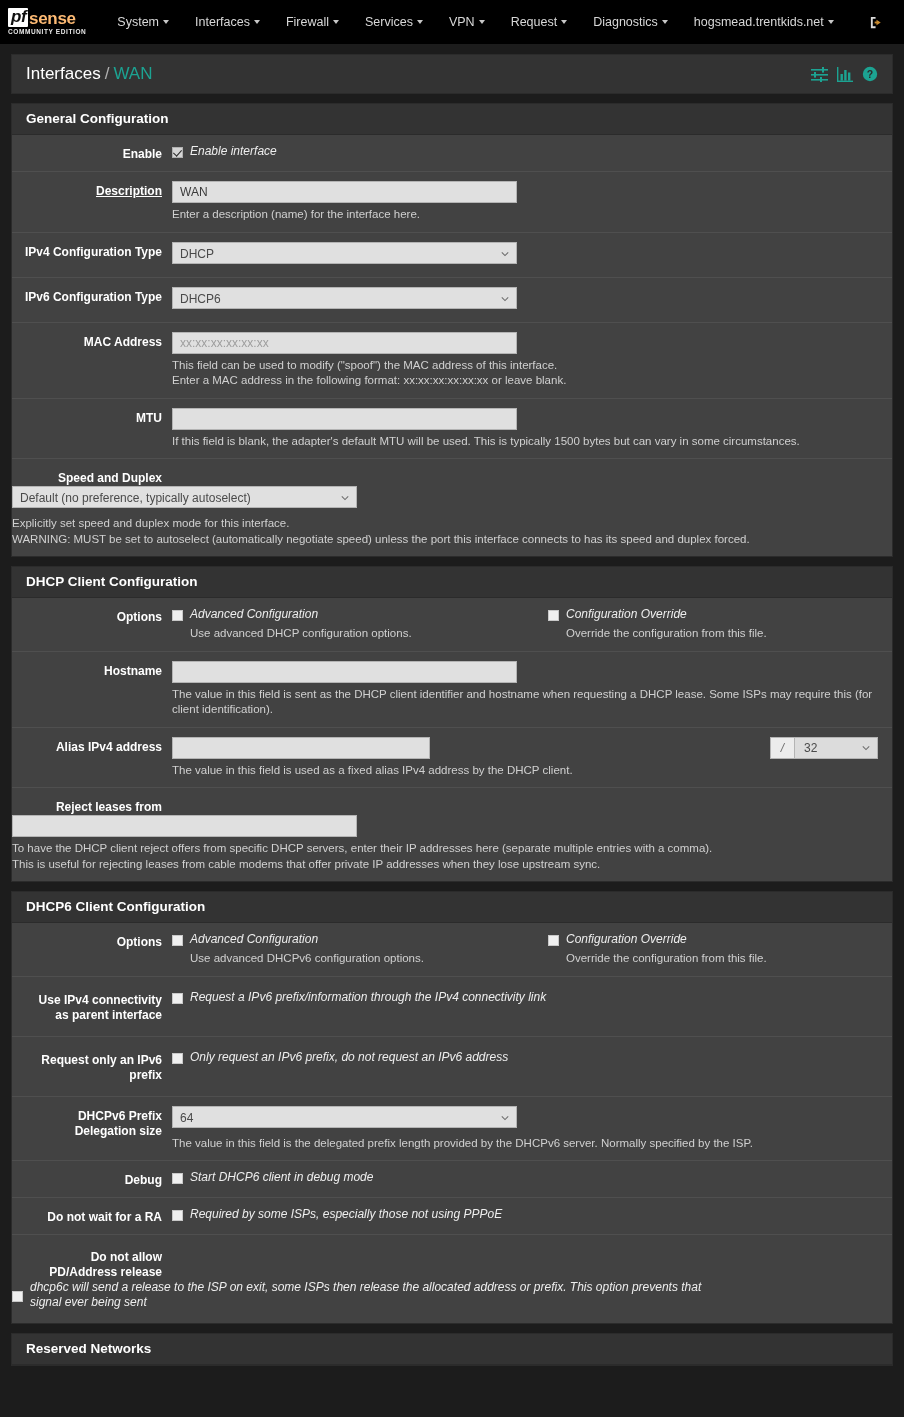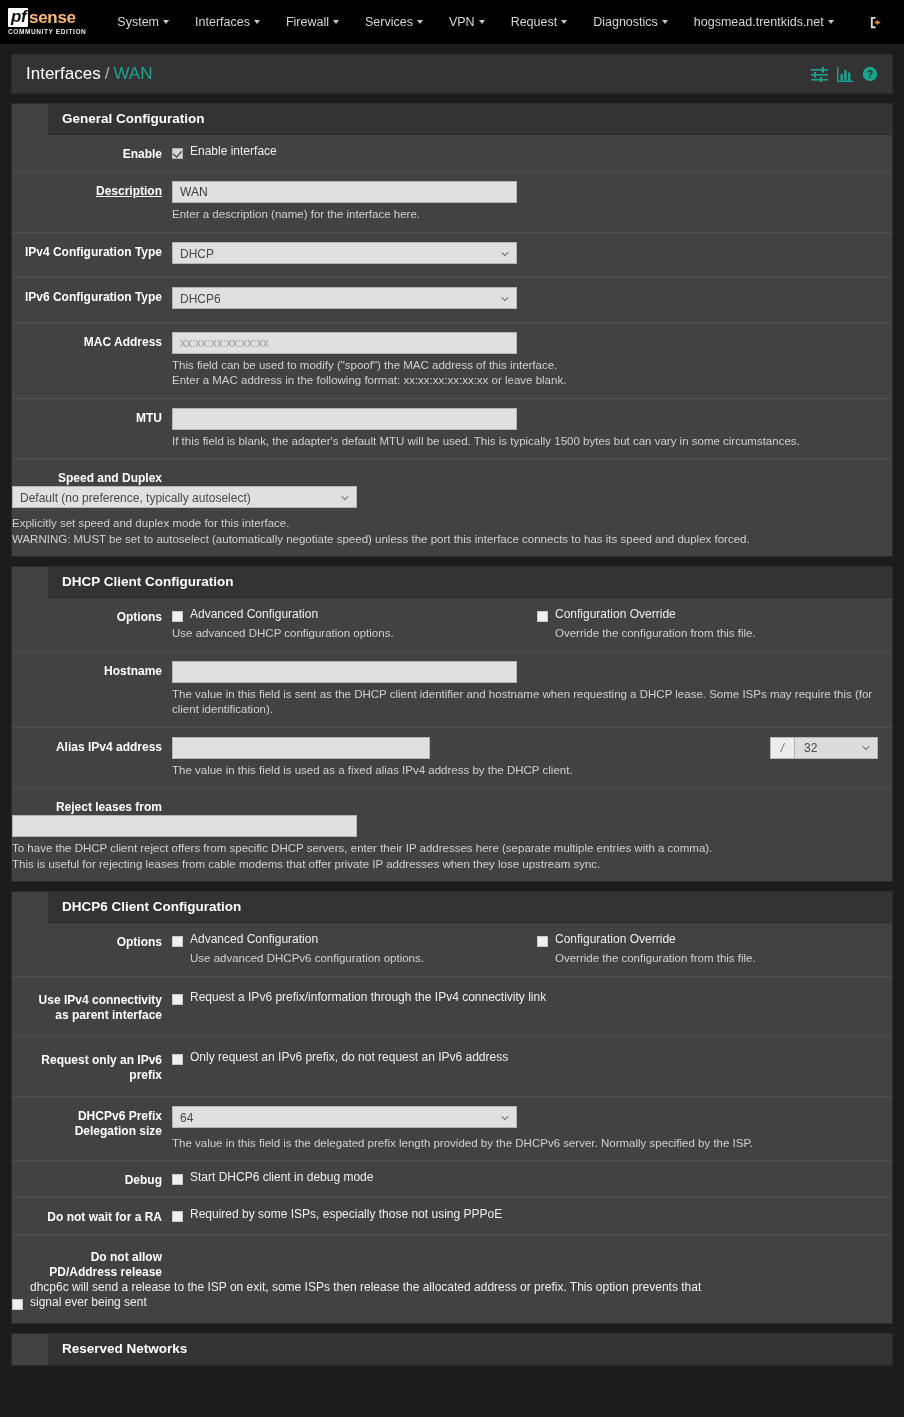--- a/index.html
+++ b/index.html
@@ -18,21 +18,21 @@
     display: flex;
     align-items: center;
     padding: 0 10px 0 8px;
   }
   .brand {
     display: flex; flex-direction: column;
     justify-content: center;
     margin-right: 18px;
     line-height: 1;
   }
-  .brand-top { display: flex; align-items: center; }
+  .brand-top { display: flex; align-items: flex-end; }
   .brand-pf {
     background: #ffffff; color: #101010;
     font-weight: bold; font-style: italic;
     font-size: 17px; line-height: 18px;
     padding: 0px 2px 1px 3px;
     letter-spacing: -0.5px;
     border-radius: 1px;
   }
   .brand-sense {
     color: #fdba74; font-weight: bold;
@@ -96,21 +96,20 @@
     margin-top: 9px;
     background: #424242;
   }
   .panel-heading {
     background: #333333;
     color: #ffffff;
     font-size: 13.5px;
     font-weight: bold;
     padding: 7px 14px 8px 14px;
     border-bottom: 1px solid #2b2b2b;
-    margin-left: 36px;
   }
   .panel-body { padding: 0; }
 
   .form-row {
     display: flex;
     padding: 9px 0 9px 0;
     border-bottom: 1px solid #4f4f4f;
   }
   .form-row:last-child { border-bottom: none; flex-direction: column; }
   .form-label {
@@ -172,25 +171,26 @@
   .helptext {
     color: #d0d0d0;
     font-size: 11.5px;
     line-height: 15.5px;
     margin-top: 4px;
     max-width: 718px;
   }
 
   .chk-line {
     display: flex;
-    align-items: flex-end;
+    align-items: center;
     gap: 7px;
     font-size: 12px;
     color: #eeeeee;
     line-height: 15px;
+    font-style: italic;
   }
   .cbox {
     width: 11px; height: 11px;
     background: #f0f0f0;
     border: 1px solid #c8c8c8;
     display: inline-block;
     flex-shrink: 0;
     margin-top: 2px;
     position: relative;
     cursor: pointer;
@@ -199,21 +199,21 @@
     content: "";
     position: absolute;
     left: 2px; top: 0px;
     width: 4px; height: 7px;
     border: solid #2a2a2a;
     border-width: 0 1.6px 1.6px 0;
     transform: rotate(42deg);
   }
   .cbox.dim { background: #d5d5d5; border-color: #b0b0b0; }
 
-  .two-col { display: flex; }
+  .two-col { display: flex; gap: 11px; }
   .two-col > div:first-child { width: 365px; }
 
   .alias-row { display: flex; align-items: flex-start; }
   .alias-spacer { flex: 1; }
   .prefix-group { display: flex; height: 22px; }
   .prefix-addon {
     background: #ececec;
     border: 1px solid #b4b4b4;
     border-right: none;
     width: 24px;
@@ -384,21 +384,21 @@
 
       <div class="form-row">
         <div class="form-label">Options</div>
         <div class="form-control-col">
           <div class="two-col">
             <div>
               <label class="chk-line">
                 <span class="cbox"></span>
                 <span>Advanced Configuration</span>
               </label>
-              <div class="helptext" style="">Use advanced DHCP configuration options.</div>
+              <div class="helptext" style="margin-left:18px">Use advanced DHCP configuration options.</div>
             </div>
             <div>
               <label class="chk-line">
                 <span class="cbox"></span>
                 <span>Configuration Override</span>
               </label>
               <div class="helptext" style="margin-left:18px">Override the configuration from this file.</div>
             </div>
           </div>
         </div>

